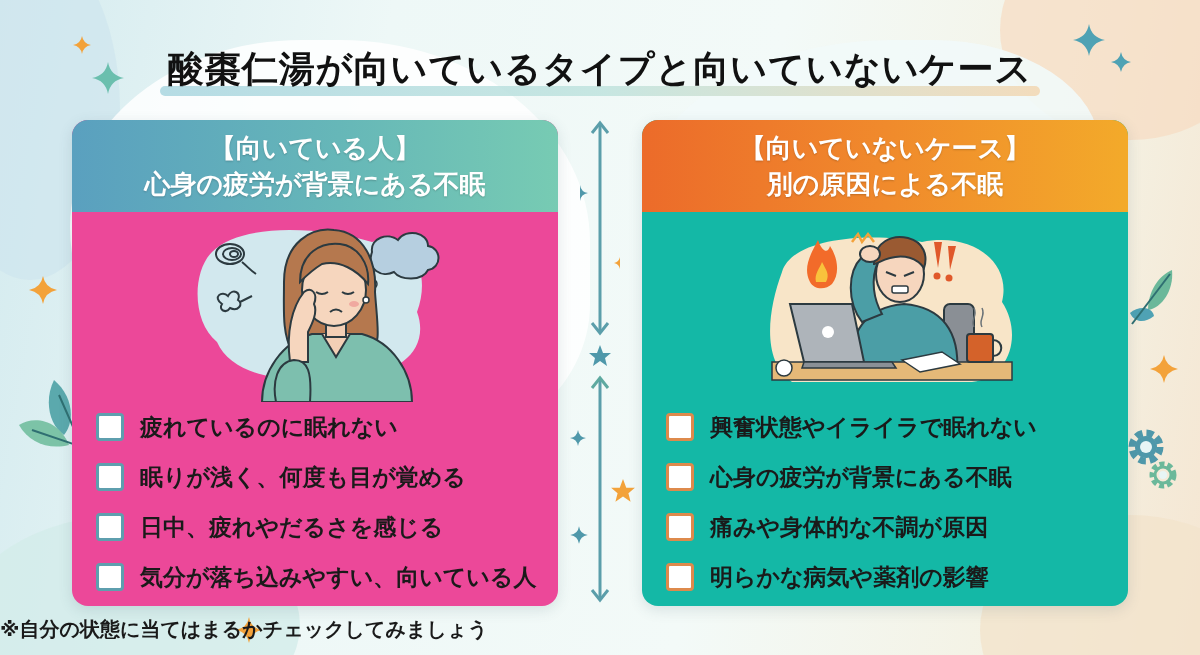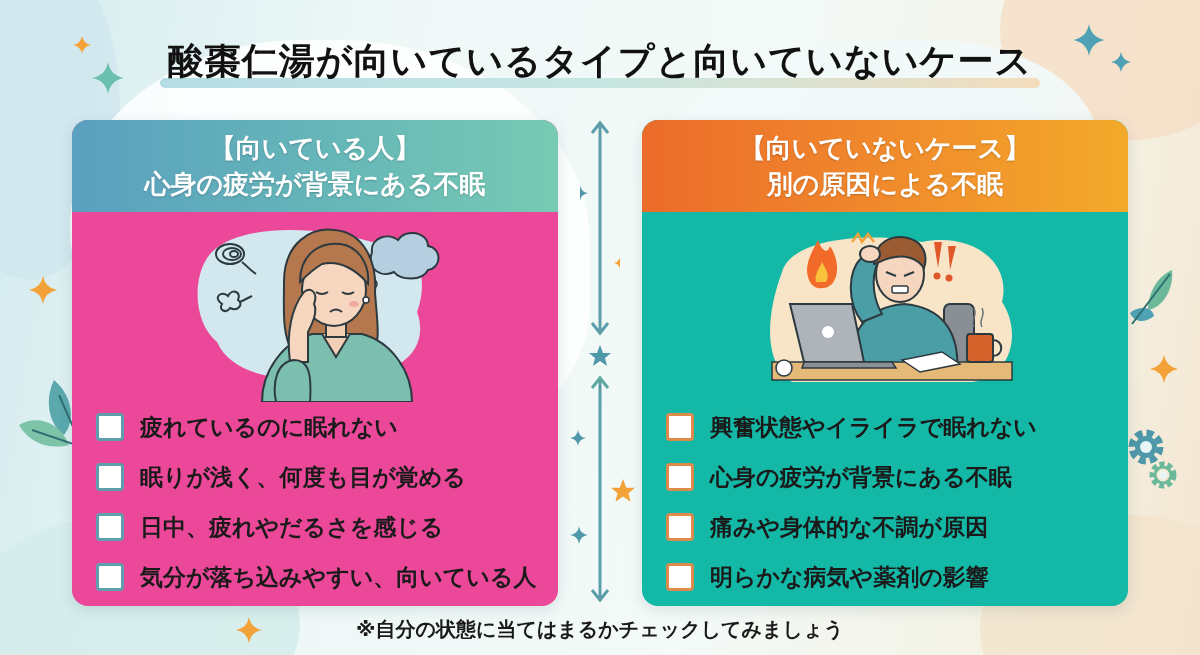--- a/index.html
+++ b/index.html
@@ -10,21 +10,21 @@
     background: linear-gradient(100deg, #d4ebef 0%, #eef8f7 30%, #f3faf8 60%, #f4f2e4 85%, #f5e6d2 100%);
   }
   .blob { position: absolute; border-radius: 50%; }
   .blob-white-tl { left: 70px; top: 40px; width: 520px; height: 420px; background: #ffffff; opacity: 0.85; border-radius: 48% 52% 40% 60%; }
   .blob-white-tr { left: 640px; top: 40px; width: 460px; height: 300px; background: #f2f9f9; opacity: 0.9; border-radius: 60% 40% 50% 50%; }
   .blob-peach-tr { right: -60px; top: -80px; width: 260px; height: 220px; background: #f6dcc2; opacity: 0.7; }
   .blob-peach-br { right: -80px; bottom: -90px; width: 300px; height: 230px; background: #f3e4cc; opacity: 0.8; }
   .blob-mint-bl { left: -40px; bottom: -80px; width: 340px; height: 220px; background: #d3ecea; opacity: 0.8; }
   .blob-blue-tl { left: -60px; top: -60px; width: 180px; height: 340px; background: #cfe6ee; opacity: 0.7; }
 
-  .title-wrap { position: absolute; left: 150px; top: 32px; width: 900px; height: 60px; text-align: center; }
+  .title-wrap { position: absolute; left: 150px; top: 40px; width: 900px; height: 60px; text-align: center; }
   .title-underline { position: absolute; left: 10px; right: 10px; top: 46px; height: 10px; border-radius: 6px;
     background: linear-gradient(90deg, #a9d6e0 0%, #bfe3de 50%, #f3d7b2 100%); opacity: 0.85; }
   .title { position: relative; font-size: 36px; font-weight: bold; color: #111; letter-spacing: 1px; line-height: 58px; }
 
   .card { position: absolute; top: 120px; width: 486px; height: 486px; border-radius: 16px; overflow: hidden;
     box-shadow: 0 4px 14px rgba(60,90,100,0.15); }
   .card-left { left: 72px; background: #ec4899; }
   .card-right { left: 642px; background: #14b8a6; }
   .card-header { height: 92px; display: flex; flex-direction: column; align-items: center; justify-content: center; color: #fff; text-shadow: 0 1px 2px rgba(0,0,0,0.2); }
   .card-left .card-header { background: linear-gradient(90deg, #5aa0bf 0%, #66b7b8 55%, #77cbb3 100%); }
@@ -33,21 +33,21 @@
   .card-header .h2 { font-size: 26px; font-weight: bold; line-height: 36px; }
 
   .illus { position: relative; height: 190px; }
   .checklist { position: absolute; left: 24px; top: 282px; right: 12px; }
   .check-item { display: flex; align-items: center; height: 50px; }
   .checkbox { width: 28px; height: 28px; border-radius: 4px; border: 3px solid; flex: none; margin-right: 16px; background: #fff; cursor: pointer; }
   .card-left .checkbox { border-color: #5e9fae; }
   .card-right .checkbox { border-color: #de8a4c; }
   .check-label { font-size: 23px; font-weight: bold; color: #1a1a1a; white-space: nowrap; }
 
-  .footer-note { position: absolute; left: 0; right: 0; top: 616px; text-align: center; font-size: 20px; font-weight: bold; color: #1a1a1a; }
+  .footer-note { position: absolute; left: 0; right: 0; top: 616px; text-align: left; font-size: 20px; font-weight: bold; color: #1a1a1a; }
   .sparkle { position: absolute; }
 </style>
 </head>
 <body>
 
 <div class="blob blob-blue-tl"></div>
 <div class="blob blob-mint-bl"></div>
 <div class="blob blob-peach-tr"></div>
 <div class="blob blob-peach-br"></div>
 <div class="blob blob-white-tl"></div>

